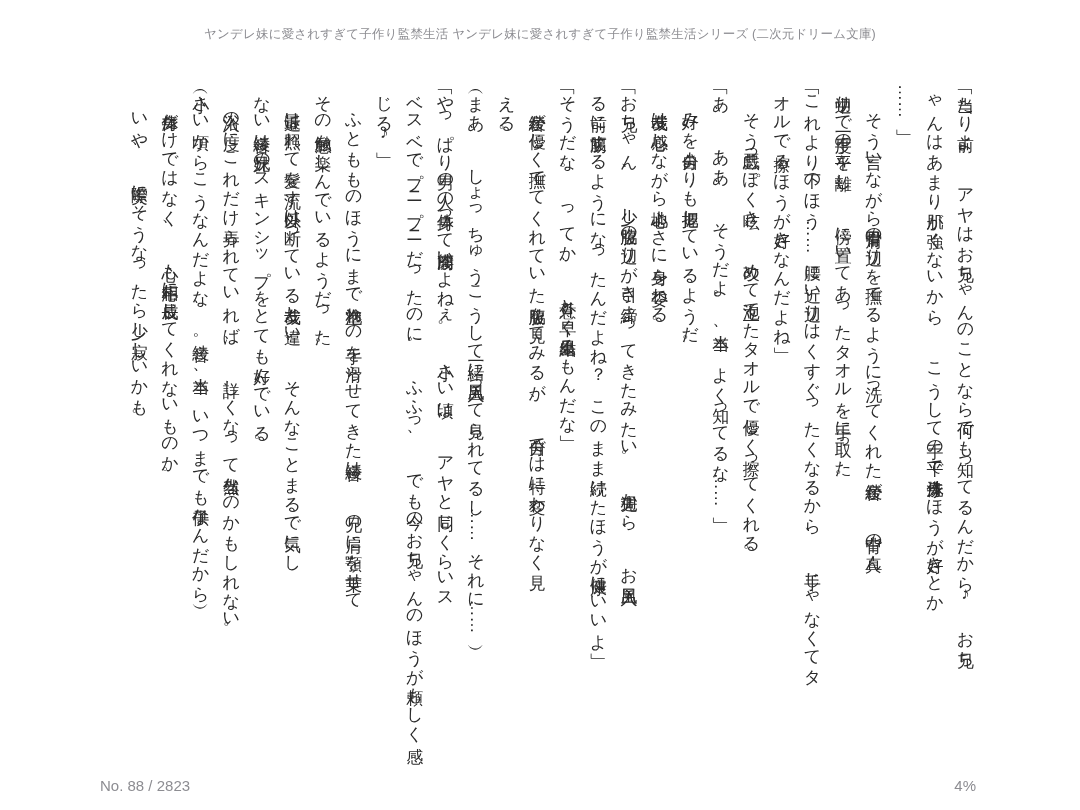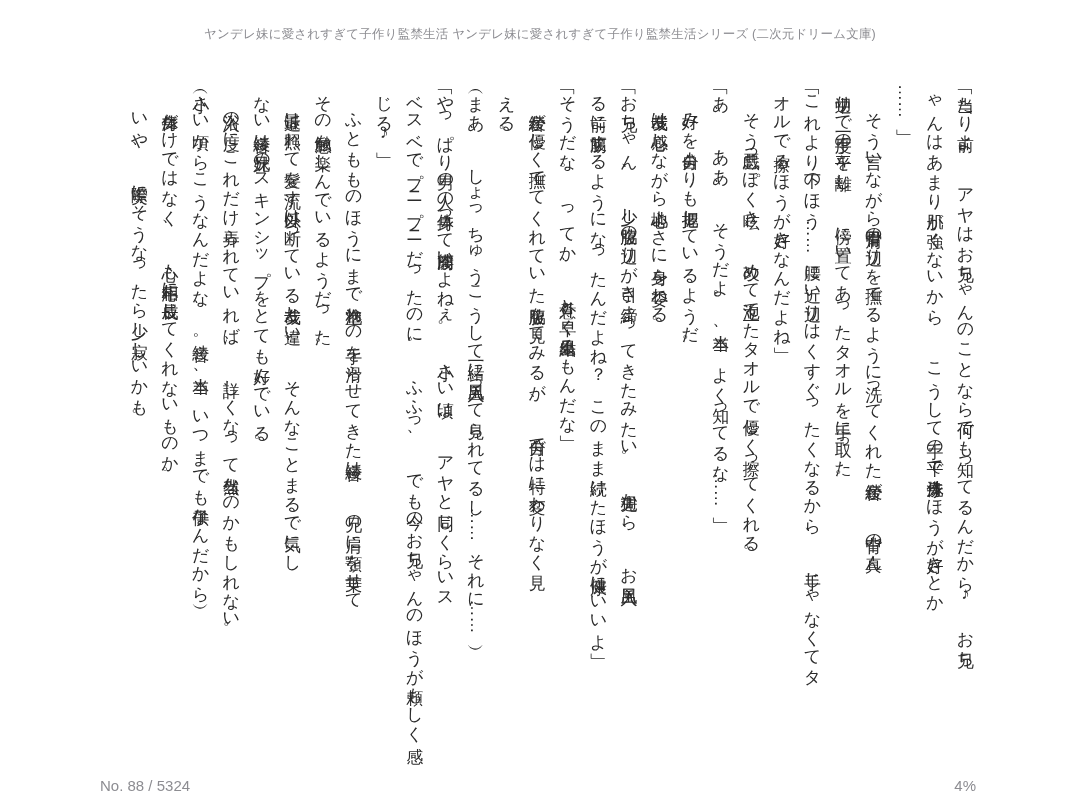--- a/index.html
+++ b/index.html
@@ -89,17 +89,17 @@
         <div class="text-line">その感触を楽しんでいるようだった。</div>
         <div class="text-line">　最近は照れて髪を流す以外は断っている友哉と違い、　そんなことまるで気にし</div>
         <div class="text-line">ない綾音は兄妹のスキンシップをとても好んでいる。</div>
         <div class="text-line">　入浴の度にこれだけ弄られていれば、　詳しくなって当然なのかもしれない。</div>
         <div class="text-line">（小さい頃からこうなんだよな、　綾音。　本当、　いつまでも子供なんだから）</div>
         <div class="text-line">　身体だけではなく、　心も年相応に成長してくれないものか。</div>
         <div class="text-line">　いや、　実際にそうなったら少し寂しいかも。</div>
       </div>
   </div>
 
-  <div class="footer-left">No. 88 / 5324</div>
+  <div class="footer-left">No. 88 / 2823</div>
 
   <div class="footer-right">4%</div>
 
 </div>
 
 </body></html>

